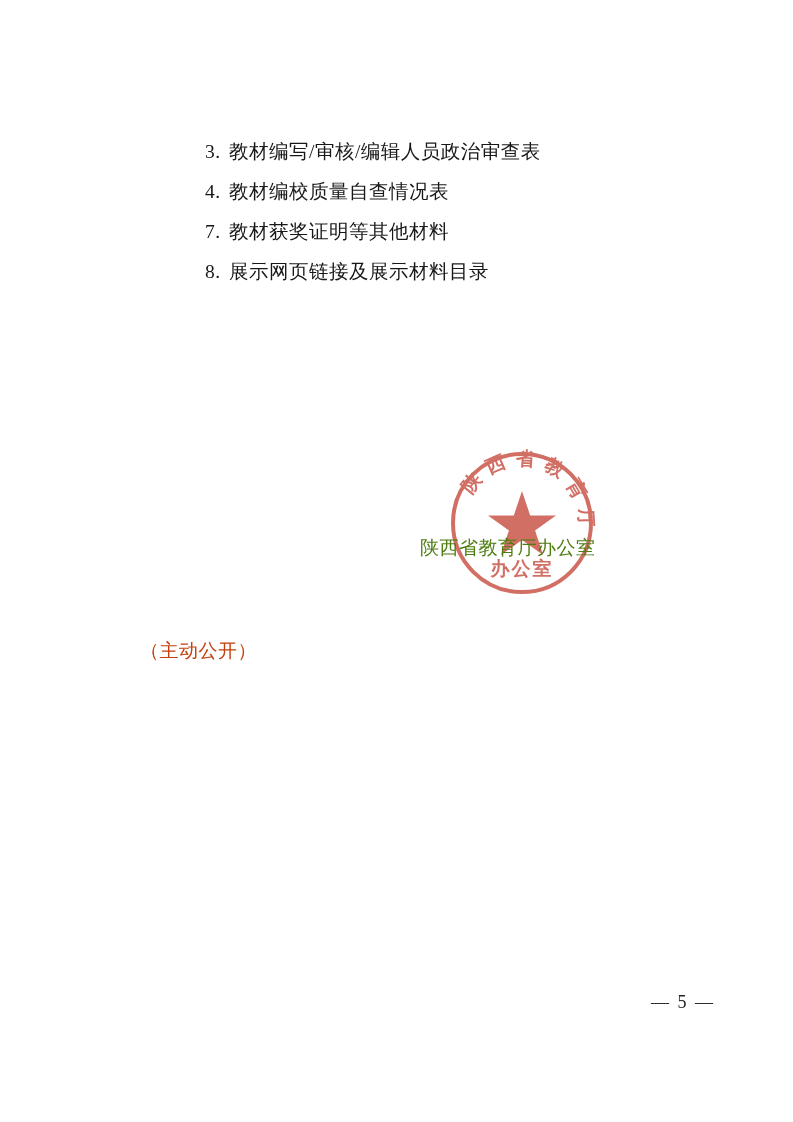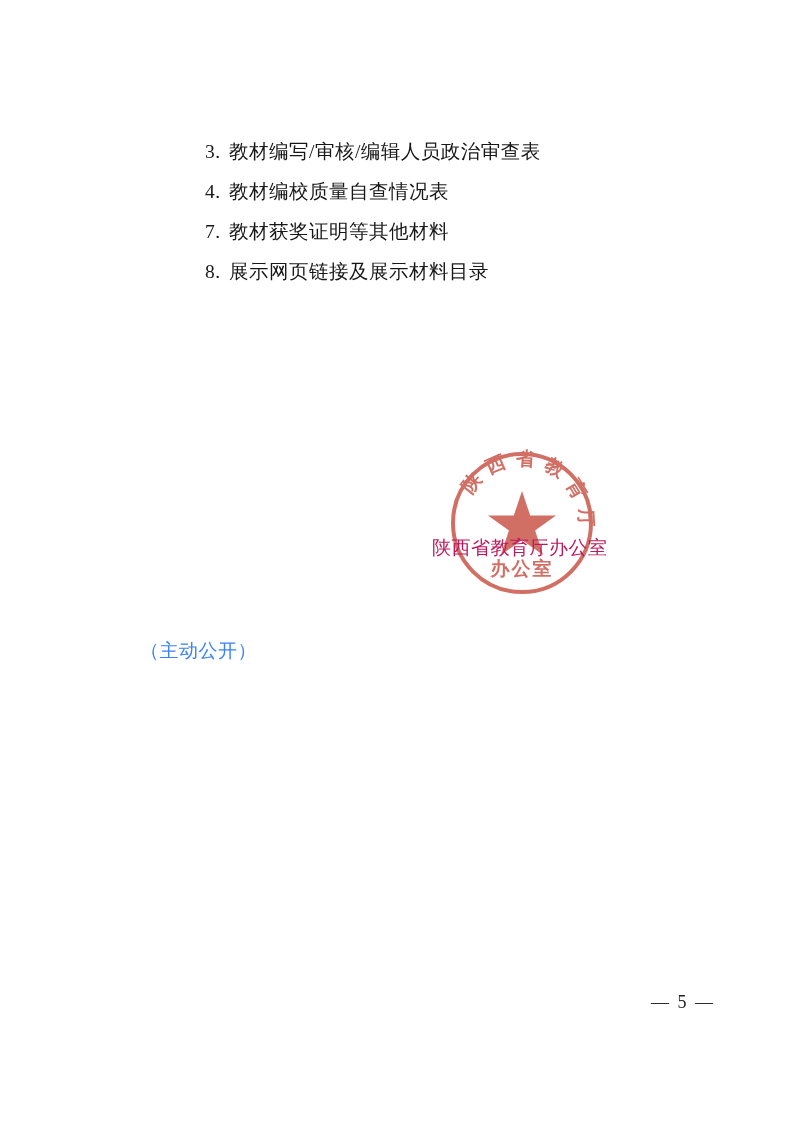--- a/index.html
+++ b/index.html
@@ -47,42 +47,41 @@
     left: 420px;
     top: 530px;
     width: 300px;
     text-align: left;
   }
   .sig-line {
     font-size: 19px;
     line-height: 36px;
     letter-spacing: 0.5px;
     white-space: nowrap;
-    color: #be185d;
-    margin-left: 12px;
+    color: #4d7c0f;
   }
 
   
   .seal {
     position: absolute;
     left: 442px;
     top: 443px;
     width: 160px;
     height: 160px;
     pointer-events: none;
   }
 
   
   .public-note {
     position: absolute;
     left: 140px;
     top: 638px;
     font-size: 19px;
     letter-spacing: 0.5px;
-    color: #3b82f6;
+    color: #c2410c;
     white-space: nowrap;
   }
 
   
   .page-number {
     position: absolute;
     left: 0;
     right: 78px;
     top: 992px;
     text-align: right;

